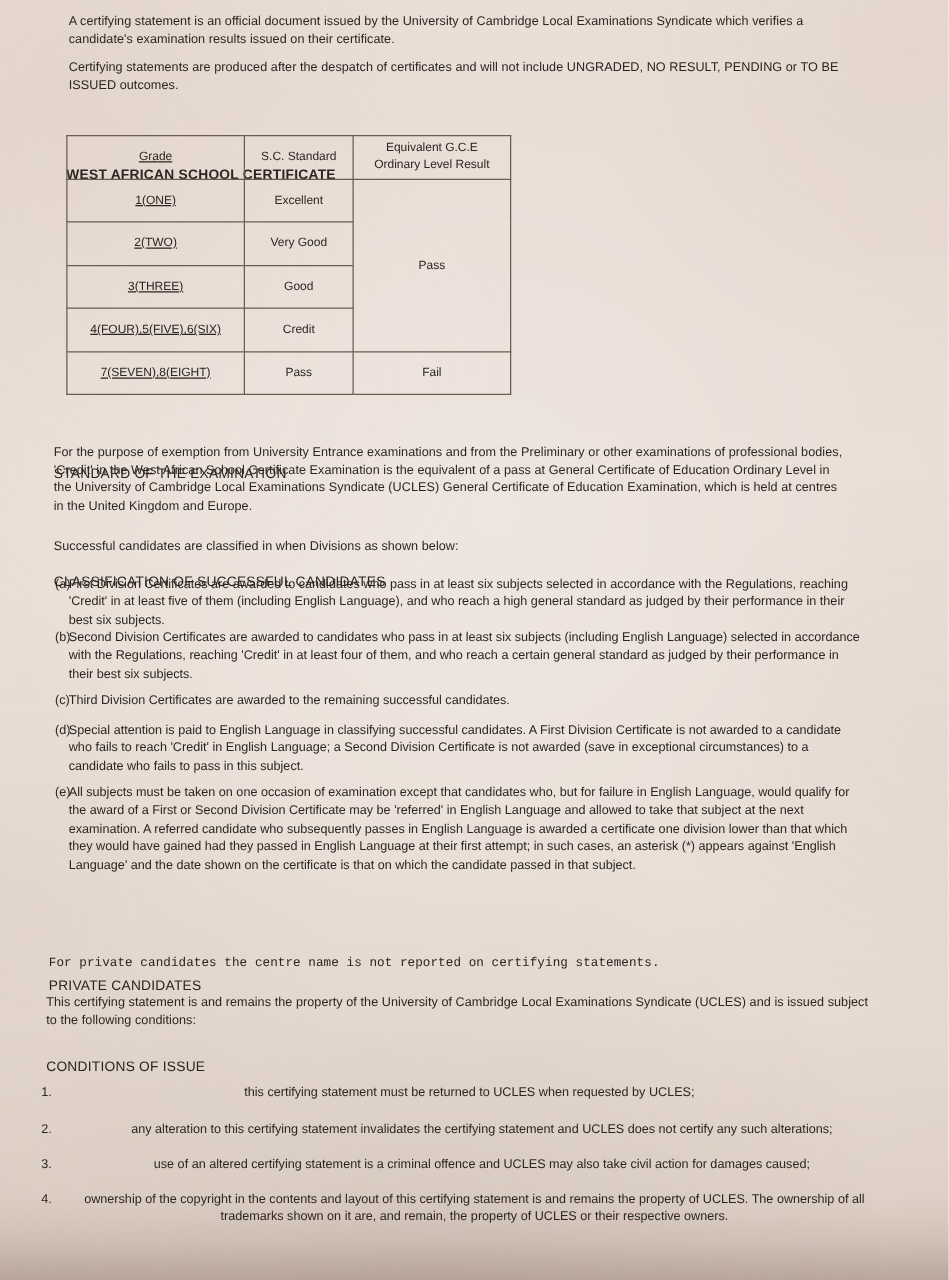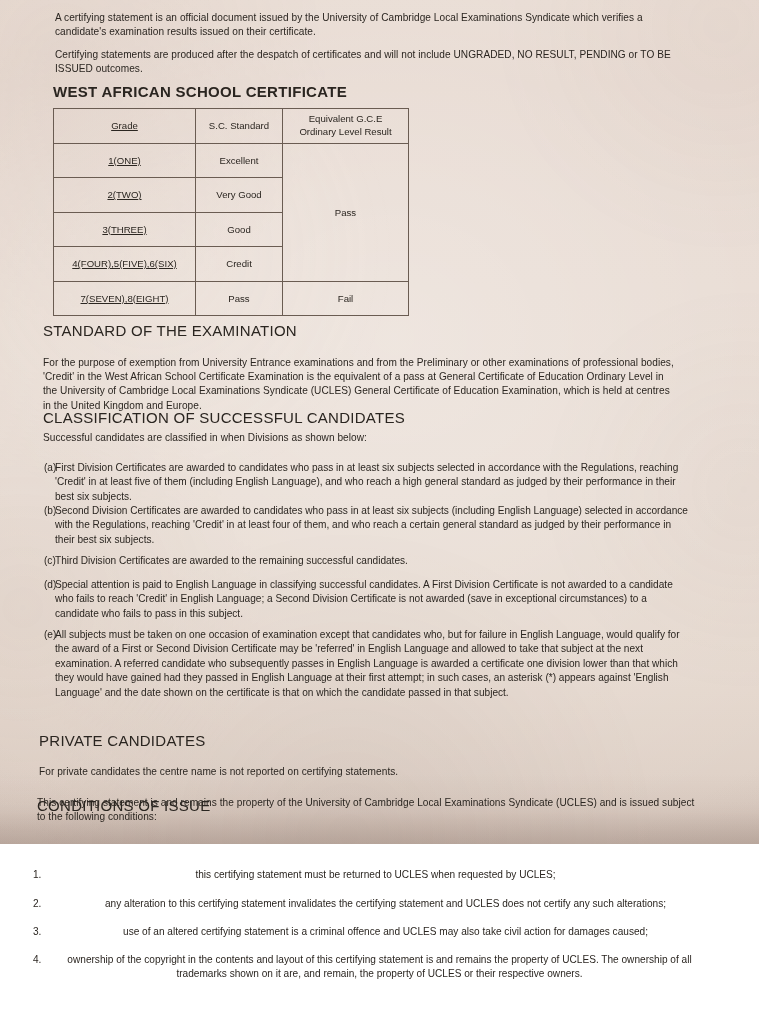--- a/index.html
+++ b/index.html
@@ -11,21 +11,21 @@
   body {
     width: 759px;
     height: 1024px;
     overflow: hidden;
     font-family: "Liberation Sans", sans-serif;
   }
 
   #page {
     position: relative;
     width: 759px;
-    height: 844px;
+    height: 1024px;
     background:
       radial-gradient(ellipse 120% 95% at 52% 40%,
         rgba(255,255,255,0.30) 0%,
         rgba(255,255,255,0.10) 42%,
         rgba(255,255,255,0.0) 66%,
         rgba(120,96,88,0.10) 92%,
         rgba(95,74,68,0.20) 100%),
       linear-gradient(180deg,
         #e8dbd2 0%,
         #e6d8cf 10%,
@@ -69,24 +69,25 @@
   
   .para {
     position: absolute;
     font-size: 10.1px;
     line-height: 14.2px;
     letter-spacing: .005em;
     color: #2b2621;
   }
   .hdr {
     position: absolute;
-    font-size: 15px;
+    font-size: 11px;
     line-height: 14px;
     letter-spacing: .018em;
     color: #2a2520;
+    margin-top: 48px;
   }
   .hdr.bold { font-weight: bold; letter-spacing: .02em; }
 
   
   .listitem {
     position: absolute;
     display: block;
     font-size: 10.1px;
     line-height: 14.4px;
     color: #2b2621;
@@ -214,21 +215,21 @@
       <span class="body">Special attention is paid to English Language in classifying successful candidates. A First Division Certificate is not awarded to a candidate who fails to reach 'Credit' in English Language; a Second Division Certificate is not awarded (save in exceptional circumstances) to a candidate who fails to pass in this subject.</span>
     </div>
 
     <div class="listitem" style="left:44px; top:628px; width:645px;">
       <span class="marker">(e)</span>
       <span class="body">All subjects must be taken on one occasion of examination except that candidates who, but for failure in English Language, would qualify for the award of a First or Second Division Certificate may be 'referred' in English Language and allowed to take that subject at the next examination. A referred candidate who subsequently passes in English Language is awarded a certificate one division lower than that which they would have gained had they passed in English Language at their first attempt; in such cases, an asterisk (*) appears against 'English Language' and the date shown on the certificate is that on which the candidate passed in that subject.</span>
     </div>
 
     <div class="hdr" style="left:39px; top:734px; width:360px;">PRIVATE CANDIDATES</div>
 
-    <div class="para" style="left:39px; top:765px; width:620px;">For private candidates the centre name is not reported on certifying statements.</div>
+    <div class="para" style="left:39px; top:765px; width:620px;font-family:Liberation Mono, monospace;">For private candidates the centre name is not reported on certifying statements.</div>
 
     <div class="hdr" style="left:37px; top:799px; width:360px;">CONDITIONS OF ISSUE</div>
 
     <div class="para" style="left:37px; top:796px; width:660px;">This certifying statement is and remains the property of the University of Cambridge Local Examinations Syndicate (UCLES) and is issued subject to the following conditions:</div>
 
     <div class="listitem numitem" style="left:33px; top:868px; width:660px;">
       <span class="marker">1.</span>
       <span class="body">this certifying statement must be returned to UCLES when requested by UCLES;</span>
     </div>
 

